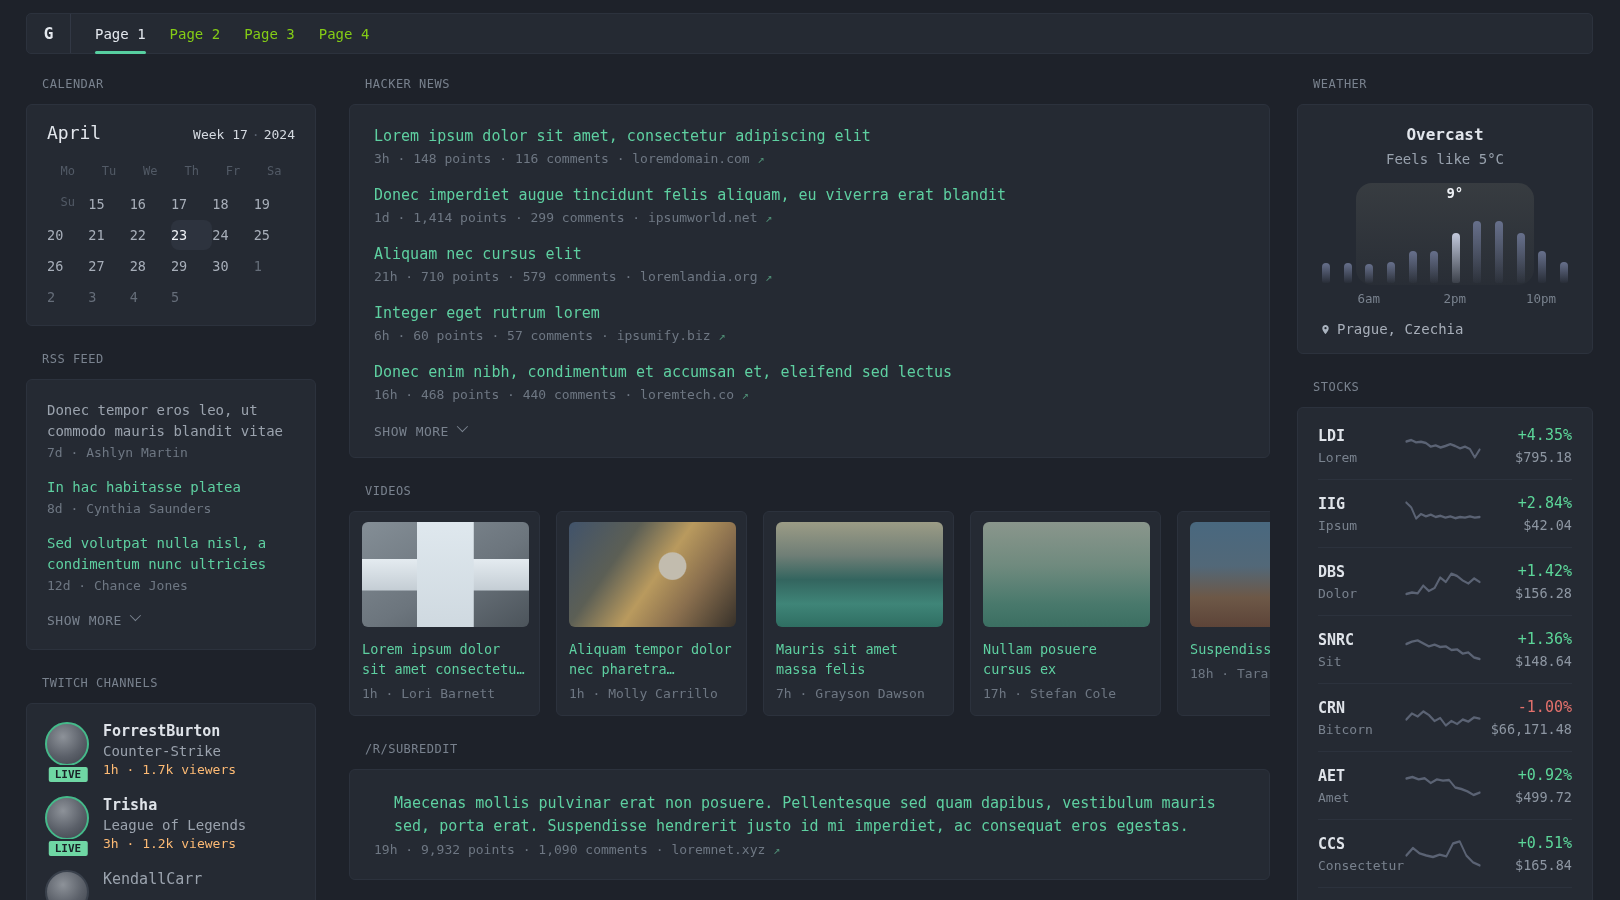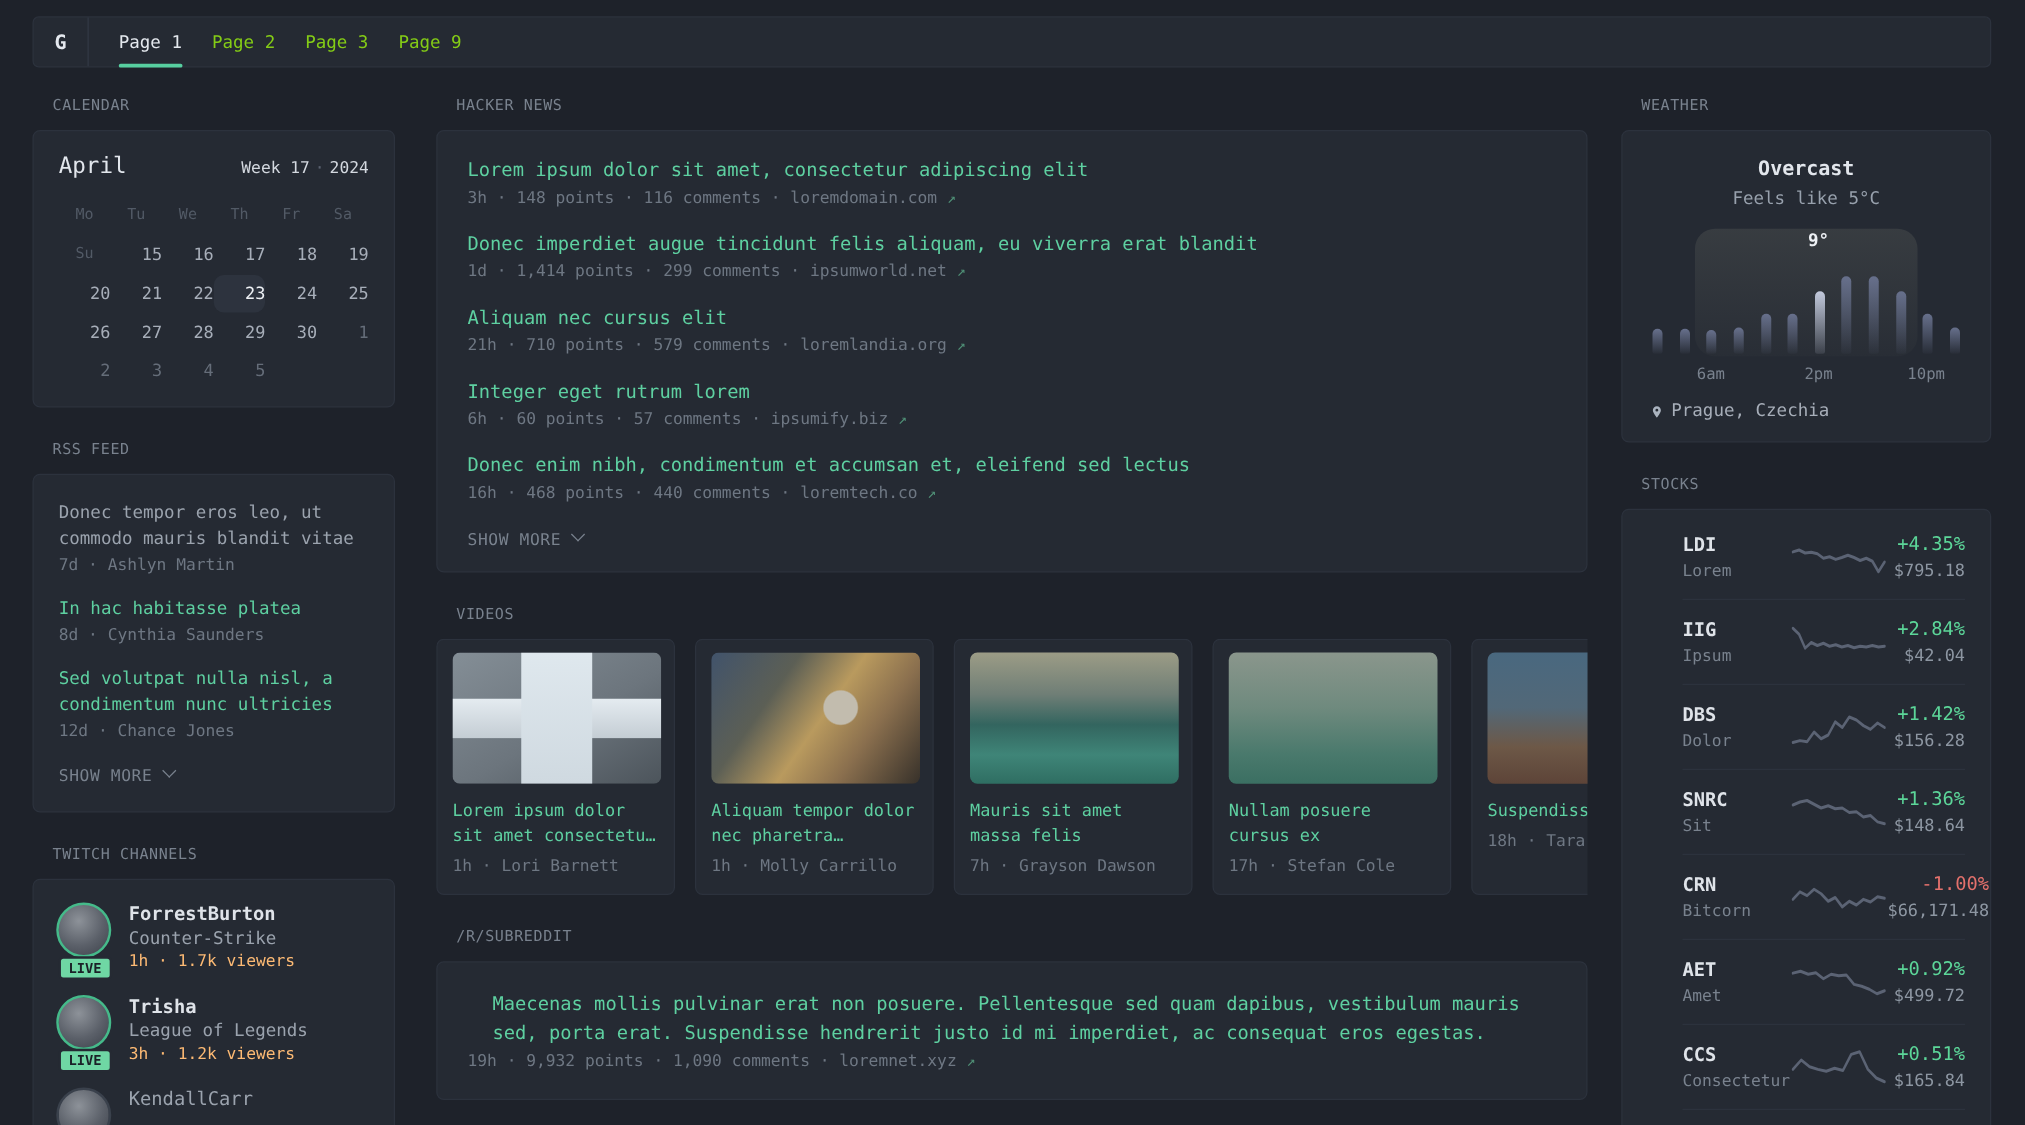--- a/index.html
+++ b/index.html
@@ -36,21 +36,21 @@
     background:#252a33; border:1px solid #2c323d; border-radius:6px;
   }
   
   .cal-card { padding:17px 20px 13px; }
   .cal-head { display:flex; justify-content:space-between; align-items:baseline; }
   .cal-month { font-size:18px; color:#e2e6ec; }
   .cal-week { font-size:13px; color:#d4d9e0; }
   .cal-week .dot { color:#5a6270; padding:0 4px; }
   .cal-grid { display:grid; grid-template-columns:repeat(6,1fr); margin-top:15px; row-gap:1px; }
   .cal-dow { font-size:12px; color:#525a66; text-align:center; padding:6px 0 10px; }
-  .cal-cell { font-size:13.5px; text-align:right; height:30px; line-height:30px;
+  .cal-cell { font-size:13.5px; text-align:left; height:30px; line-height:30px;
     color:#a7aeb9; border-radius:8px; }
   .cal-cell.dim { color:#656d79; }
   .cal-cell.selected { background:#2d333e; color:#eef1f5; }
   
   .feed-card { padding:20px; }
   .feed-item { margin-bottom:17px; }
   .feed-title { font-size:14px; line-height:21px; color:#5ed0a1; cursor:pointer; display:block; }
   .feed-title.muted { color:#9ba3ae; }
   .feed-meta { font-size:13px; color:#6e7783; margin-top:3px; }
   .show-more { font-size:13px; color:#79828e; letter-spacing:.5px; cursor:pointer;
@@ -116,21 +116,21 @@
     font-size:14px; color:#eef1f5; font-weight:bold; }
   .w-times { position:relative; height:18px; margin:8px 2px 0; font-size:12.5px; color:#79828e; }
   .w-time { position:absolute; transform:translateX(-50%); }
   .w-time.t0 { left:19%; } .w-time.t1 { left:54%; } .w-time.t2 { left:89%; }
   .w-loc { margin-top:12px; font-size:14px; color:#a7aeb9;
     display:flex; align-items:center; justify-content:flex-start; gap:6px; }
   .pin { width:11px; height:11px; flex:0 0 11px; }
   
   .stocks-card { padding:4px 20px; }
   .stock-row { display:flex; align-items:center; padding:14px 0;
-    border-bottom:1px solid #2c323d; cursor:pointer;margin-left:28px; }
+    border-bottom:1px solid #2c323d; cursor:pointer; }
   .stock-row:last-child { border-bottom:none; }
   .stock-id { width:86px; flex:0 0 86px; }
   .stock-sym { font-size:15px; font-weight:bold; color:#dfe3e9; }
   .stock-name { font-size:13px; color:#79828e; margin-top:5px; }
   .spark { width:78px; height:36px; flex:0 0 78px; }
   .spark polyline { fill:none; stroke:#5b6374; stroke-width:2.4;
     stroke-linejoin:round; stroke-linecap:round; }
   .stock-vals { flex:1; text-align:right; }
   .stock-change { font-size:15px; font-weight:normal; color:#5cd699; }
   .stock-change.neg { color:#e4716c; }
@@ -139,21 +139,21 @@
 </head>
 <body>
 
 <header class="navbar">
   <div class="nav-logo">G</div>
   <div class="nav-divider"></div>
   <nav class="nav-tabs">
     <div class="nav-tab active">Page 1</div>
     <div class="nav-tab">Page 2</div>
     <div class="nav-tab">Page 3</div>
-    <div class="nav-tab">Page 9</div>
+    <div class="nav-tab">Page 4</div>
   </nav>
 </header>
 
 <div class="col col-left">
 
   <div class="section">
     <div class="section-label">CALENDAR</div>
     <div class="card cal-card">
       <div class="cal-head">
         <span class="cal-month">April</span>

